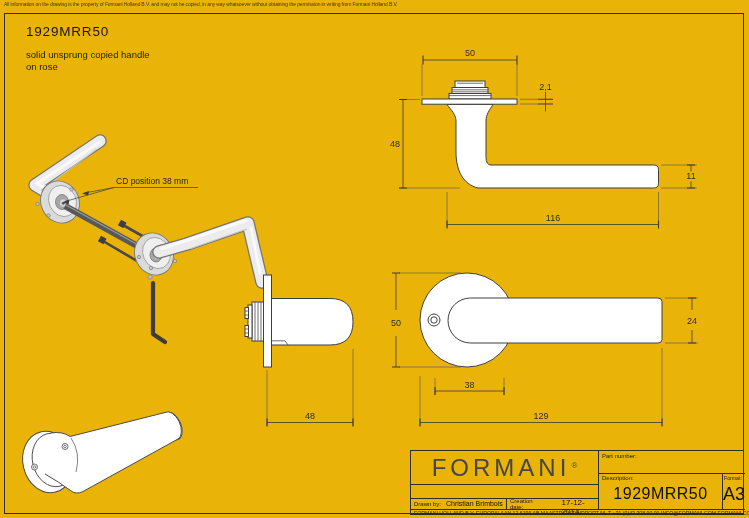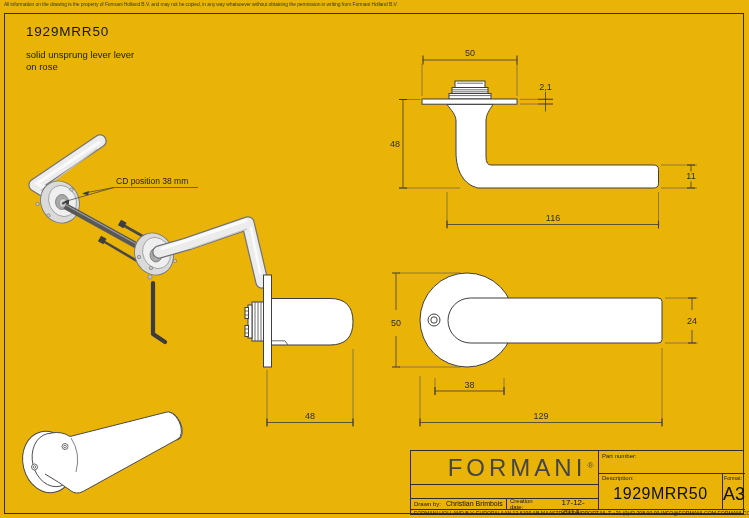--- a/index.html
+++ b/index.html
@@ -36,21 +36,21 @@
 </style>
 </head>
 <body>
 
 <div id="sheet">
 
   <div id="disclaimer" class="abs">All information on the drawing is the property of Formani Holland B.V. and may not be copied, in any way whatsoever without obtaining the permission in writing from Formani Holland B.V.</div>
   <div id="border" class="abs"></div>
 
   <div id="title" class="abs">1929MRR50</div>
-  <div class="sub abs" style="top:49px">solid unsprung lever lever</div>
+  <div class="sub abs" style="top:49px">solid unsprung copied handle</div>
   <div class="sub abs" style="top:61px">on rose</div>
 
   <svg style="left:15px;top:115px" width="262" height="235" viewBox="0 0 262 235">
     <g>
       <path d="M 43,84 L 20,70 L 85,26" stroke="#747474" stroke-width="13.5" fill="none" stroke-linecap="round" stroke-linejoin="round"></path>
       <path d="M 43,84 L 20,70 L 85,26" stroke="#ececec" stroke-width="11" fill="none" stroke-linecap="round" stroke-linejoin="round"></path>
       <path d="M 44,81.5 L 22,68.5 L 84,27.5" stroke="#fafafa" stroke-width="3" fill="none" stroke-linecap="round"></path>
       <path d="M 26,75.5 L 82,34" stroke="#c2c2c2" stroke-width="1.1" fill="none"></path>
     </g>
     <g>
@@ -216,21 +216,21 @@
 
   <div id="tb" class="abs">
     <div class="ln" style="left:187px;top:0;width:1px;height:58px"></div>
     <div class="ln" style="left:0;top:33px;width:187px;height:1px"></div>
     <div class="ln" style="left:0;top:47px;width:187px;height:1px"></div>
     <div class="ln" style="left:95px;top:47px;width:1px;height:11px"></div>
     <div class="ln" style="left:187px;top:22px;width:147px;height:1px"></div>
     <div class="ln" style="left:311px;top:22px;width:1px;height:36px"></div>
     <div class="ln" style="left:0;top:58px;width:334px;height:1px"></div>
 
-    <div class="cell" style="left:16px;top:0;width:187px;height:33px">
+    <div class="cell" style="left:0;top:0;width:187px;height:33px">
       <div id="logo">
           <span>FORMANI</span>
           <sup>®</sup>
         </div>
     </div>
 
 
     <div class="cell" style="left:0;top:47px;width:95px;height:11px;display:flex;align-items:center;gap:5px;padding-left:3px">
       <span style="font-size:6px">Drawn by:</span>
       <span class="v7">Christian Brimbois</span>

